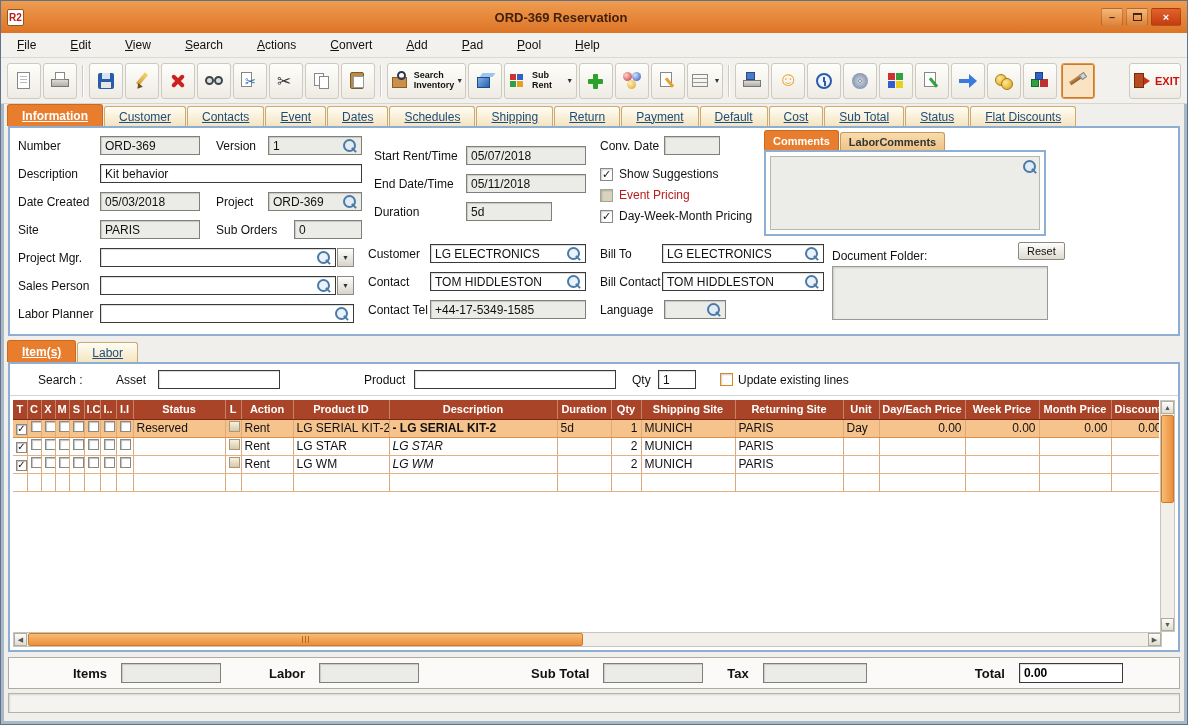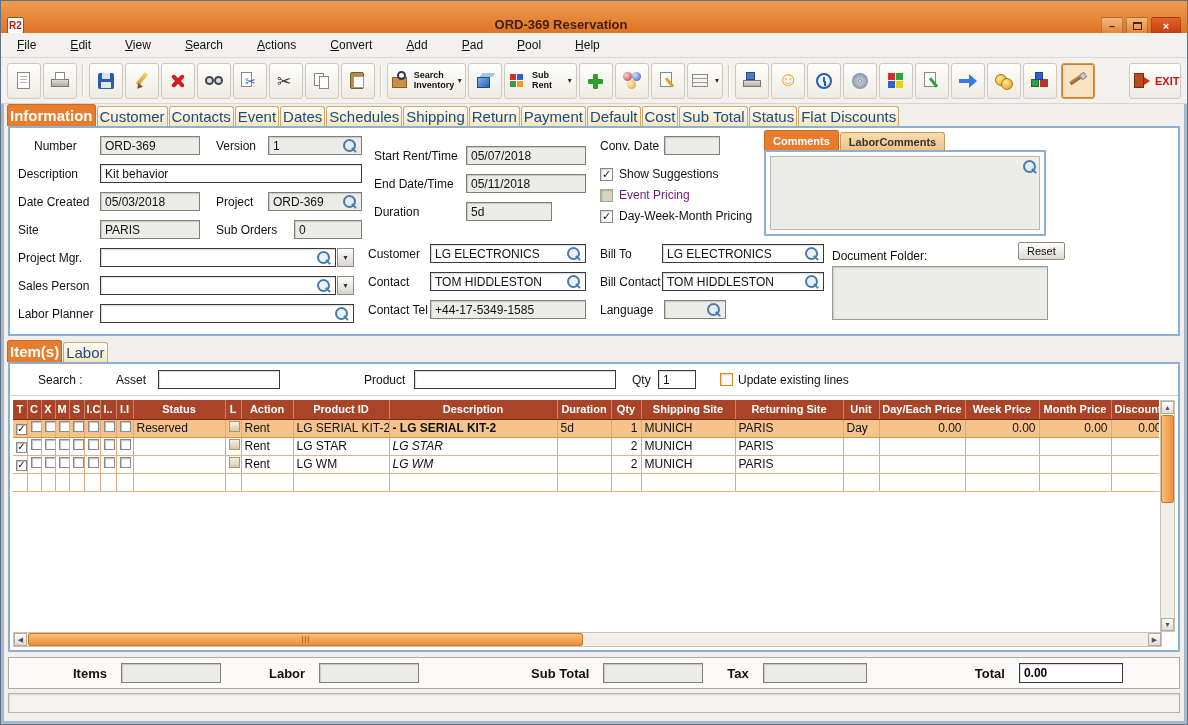--- a/index.html
+++ b/index.html
@@ -1,20 +1,20 @@
 <!DOCTYPE html>
 <html><head>
 <meta charset="utf-8">
 <style>
   html,body{margin:0;padding:0;background:#cfd6de;font-family:"Liberation Sans",sans-serif;overflow:hidden;}
   *{box-sizing:border-box;}
   .window{width:1188px;height:725px;border:1px solid #5f7288;box-shadow:inset 0 0 0 3px #a9b8c8;background:#f0efec;display:flex;flex-direction:column;position:relative;}
 
   
-  .titlebar{height:26px;background:linear-gradient(#ef9c50,#dd7426);display:flex;align-items:flex-start;padding:16px 6px;flex:0 0 auto;}
+  .titlebar{height:26px;background:linear-gradient(#ef9c50,#dd7426);display:flex;align-items:center;padding:16px 6px;flex:0 0 auto;}
   .app-icon{width:17px;height:17px;background:#fff;border:1px solid #8a5a20;border-radius:2px;color:#c01818;font-size:10px;font-weight:bold;display:flex;align-items:center;justify-content:center;}
   .title-text{flex:1;text-align:center;font-size:13px;color:#44200a;font-weight:bold;}
   .winbtn{width:22px;height:18px;margin-left:3px;display:flex;align-items:center;justify-content:center;border:1px solid rgba(120,60,10,.4);border-radius:2px;background:linear-gradient(#f4b87e,#e08338);color:#4a2408;font-size:11px;font-weight:bold;}
   .winbtn.close{background:linear-gradient(#e2622c,#c23c10);color:#fff;width:30px;}
   .wmax-glyph{width:9px;height:8px;border:1px solid #4a2408;border-top-width:2px;display:inline-block;}
 
   
   .menubar{height:25px;background:#f2f1ee;border-bottom:1px solid #dcd9d2;display:flex;align-items:center;padding:0 8px;gap:18px;flex:0 0 auto;}
   .menu-item{padding:3px 8px;font-size:12px;color:#111;cursor:default;}
   .menu-item u{text-decoration:underline;}
@@ -87,39 +87,39 @@
   .icon-wand::after{left:13px;top:3px;width:6px;height:6px;background:#d0d0d8;border:1px solid #888;transform:rotate(-35deg);}
   .icon-exitdoor::before{left:3px;top:3px;width:10px;height:15px;background:#b84a20;border:1px solid #7a2a10;}
   .icon-exitdoor::after{left:13px;top:7px;border:4px solid transparent;border-left:6px solid #d03010;}
 
   .mag{width:15px;height:15px;display:inline-block;position:relative;flex:0 0 auto;}
   .mag::before{content:"";position:absolute;width:9px;height:9px;border:2px solid #4a7aa8;border-radius:50%;left:1px;top:1px;background:rgba(220,235,250,.6);}
   .mag::after{content:"";position:absolute;width:6px;height:2px;background:#4a7aa8;transform:rotate(45deg);left:9px;top:11px;}
 
   
   .tabstrip{display:flex;align-items:flex-end;padding:0 6px;gap:1px;height:22px;flex:0 0 auto;}
-  .tab{height:20px;padding:0 2px;display:flex;align-items:center;font-size:15px;color:#1b4c7c;background:linear-gradient(#fffdf6,#f4e4c0);border:1px solid #cfa86b;border-bottom:none;border-radius:3px 3px 0 0;}
+  .tab{height:20px;padding:0 14px;display:flex;align-items:center;font-size:12px;color:#1b4c7c;background:linear-gradient(#fffdf6,#f4e4c0);border:1px solid #cfa86b;border-bottom:none;border-radius:3px 3px 0 0;text-decoration:underline;}
   .tab.active{height:22px;background:#e87e2d;color:#fff;font-weight:bold;border-color:#c96a1f;}
 
   
   .panel{border:2px solid #8fafd2;background:#fff;margin:0 7px;position:relative;flex:0 0 auto;}
   .info-panel{height:210px;}
   .items-panel{height:290px;}
 
   .lbl{position:absolute;height:19px;display:flex;align-items:center;font-size:12px;color:#111;white-space:nowrap;}
   .fld{position:absolute;height:19px;border:1px solid #808078;background:#ebebe7;box-shadow:inset 1px 1px 1px rgba(0,0,0,.15);font-size:12px;color:#111;display:flex;align-items:center;padding:0 4px;white-space:nowrap;overflow:hidden;}
   .fld.white{background:#fff;border-color:#3a3a3a;}
   .fld .mag{margin-left:auto;}
   .ddbtn{position:absolute;width:17px;height:19px;border:1px solid #8a8a84;background:linear-gradient(#fdfdfb,#d8d4cc);display:flex;align-items:center;justify-content:center;font-size:7px;color:#333;}
   .groupbox{position:absolute;border:1px solid #9aa8b8;border-radius:3px;}
   .groupbox .gtitle{position:absolute;top:-9px;left:8px;background:#fff;padding:0 4px;font-size:12px;font-weight:bold;color:#111;}
   .fcb{width:13px;height:13px;border:1px solid #8a8a84;background:#fff;box-shadow:inset 1px 1px 2px rgba(0,0,0,.2);display:inline-flex;align-items:center;justify-content:center;font-size:11px;color:#111;flex:0 0 auto;}
   .fcb.dis{background:#d8d4c0;border-color:#a8a490;}
   .optrow{position:absolute;display:flex;align-items:center;gap:6px;height:16px;font-size:12px;color:#111;}
-  .optrow.disabled{color:#701a75;}
+  .optrow.disabled{color:#b91c1c;}
   .ctabstrip{position:absolute;display:flex;gap:1px;align-items:flex-end;height:20px;}
   .ctab{height:18px;padding:0 8px;display:flex;align-items:center;font-size:11px;font-weight:bold;color:#333;background:linear-gradient(#f8dcae,#eec387);border:1px solid #c89858;border-bottom:none;border-radius:3px 3px 0 0;}
   .ctab.active{height:20px;background:#e87e2d;color:#fff;border-color:#c96a1f;}
   .comments-box{position:absolute;border:2px solid #8fafd2;background:#fff;padding:4px;}
   .comments-area{width:100%;height:100%;background:#ecece8;border:1px solid #b8b8b0;position:relative;}
   .comments-area .mag{position:absolute;right:2px;top:2px;}
   .reset-btn{position:absolute;height:18px;padding:0 8px;border:1px solid #8a8a84;border-radius:2px;background:linear-gradient(#fefefb,#dedad0);font-size:11px;color:#111;display:flex;align-items:center;}
   .docbox{position:absolute;background:#ecece8;border:1px solid #9a9a94;box-shadow:inset 1px 1px 2px rgba(0,0,0,.15);}
 
   
@@ -302,21 +302,21 @@
       <div class="tab">Payment</div>
       <div class="tab">Default</div>
       <div class="tab">Cost</div>
       <div class="tab">Sub Total</div>
       <div class="tab">Status</div>
       <div class="tab">Flat Discounts</div>
     </div>
 
   <div class="panel info-panel">
 
-    <div class="lbl" style="left:24px;top:8px">Number</div>
+    <div class="lbl" style="left:8px;top:8px">Number</div>
     <div class="fld" style="left:90px;top:8px;width:100px">ORD-369</div>
     <div class="lbl" style="left:206px;top:8px">Version</div>
     <div class="fld" style="left:258px;top:8px;width:94px">
         <span>1</span>
         <span class="mag"></span>
       </div>
 
     <div class="lbl" style="left:8px;top:36px">Description</div>
     <div class="fld white" style="left:90px;top:36px;width:262px">Kit behavior</div>
 

